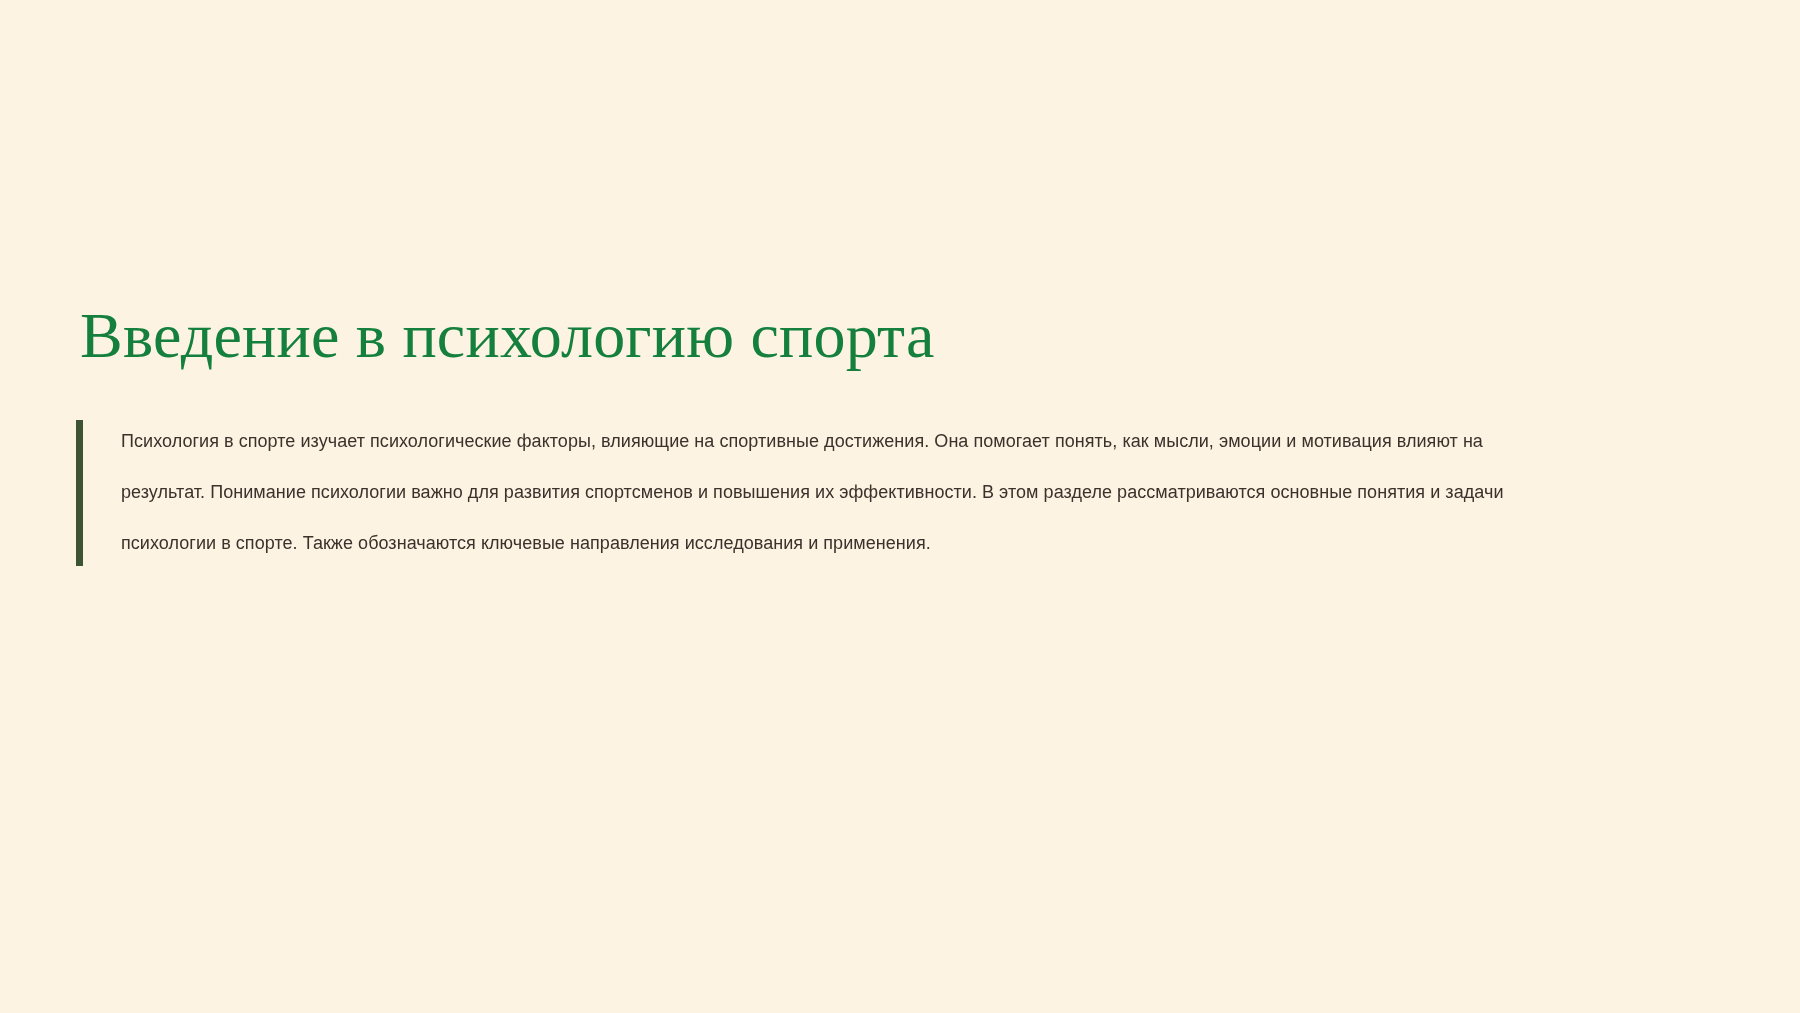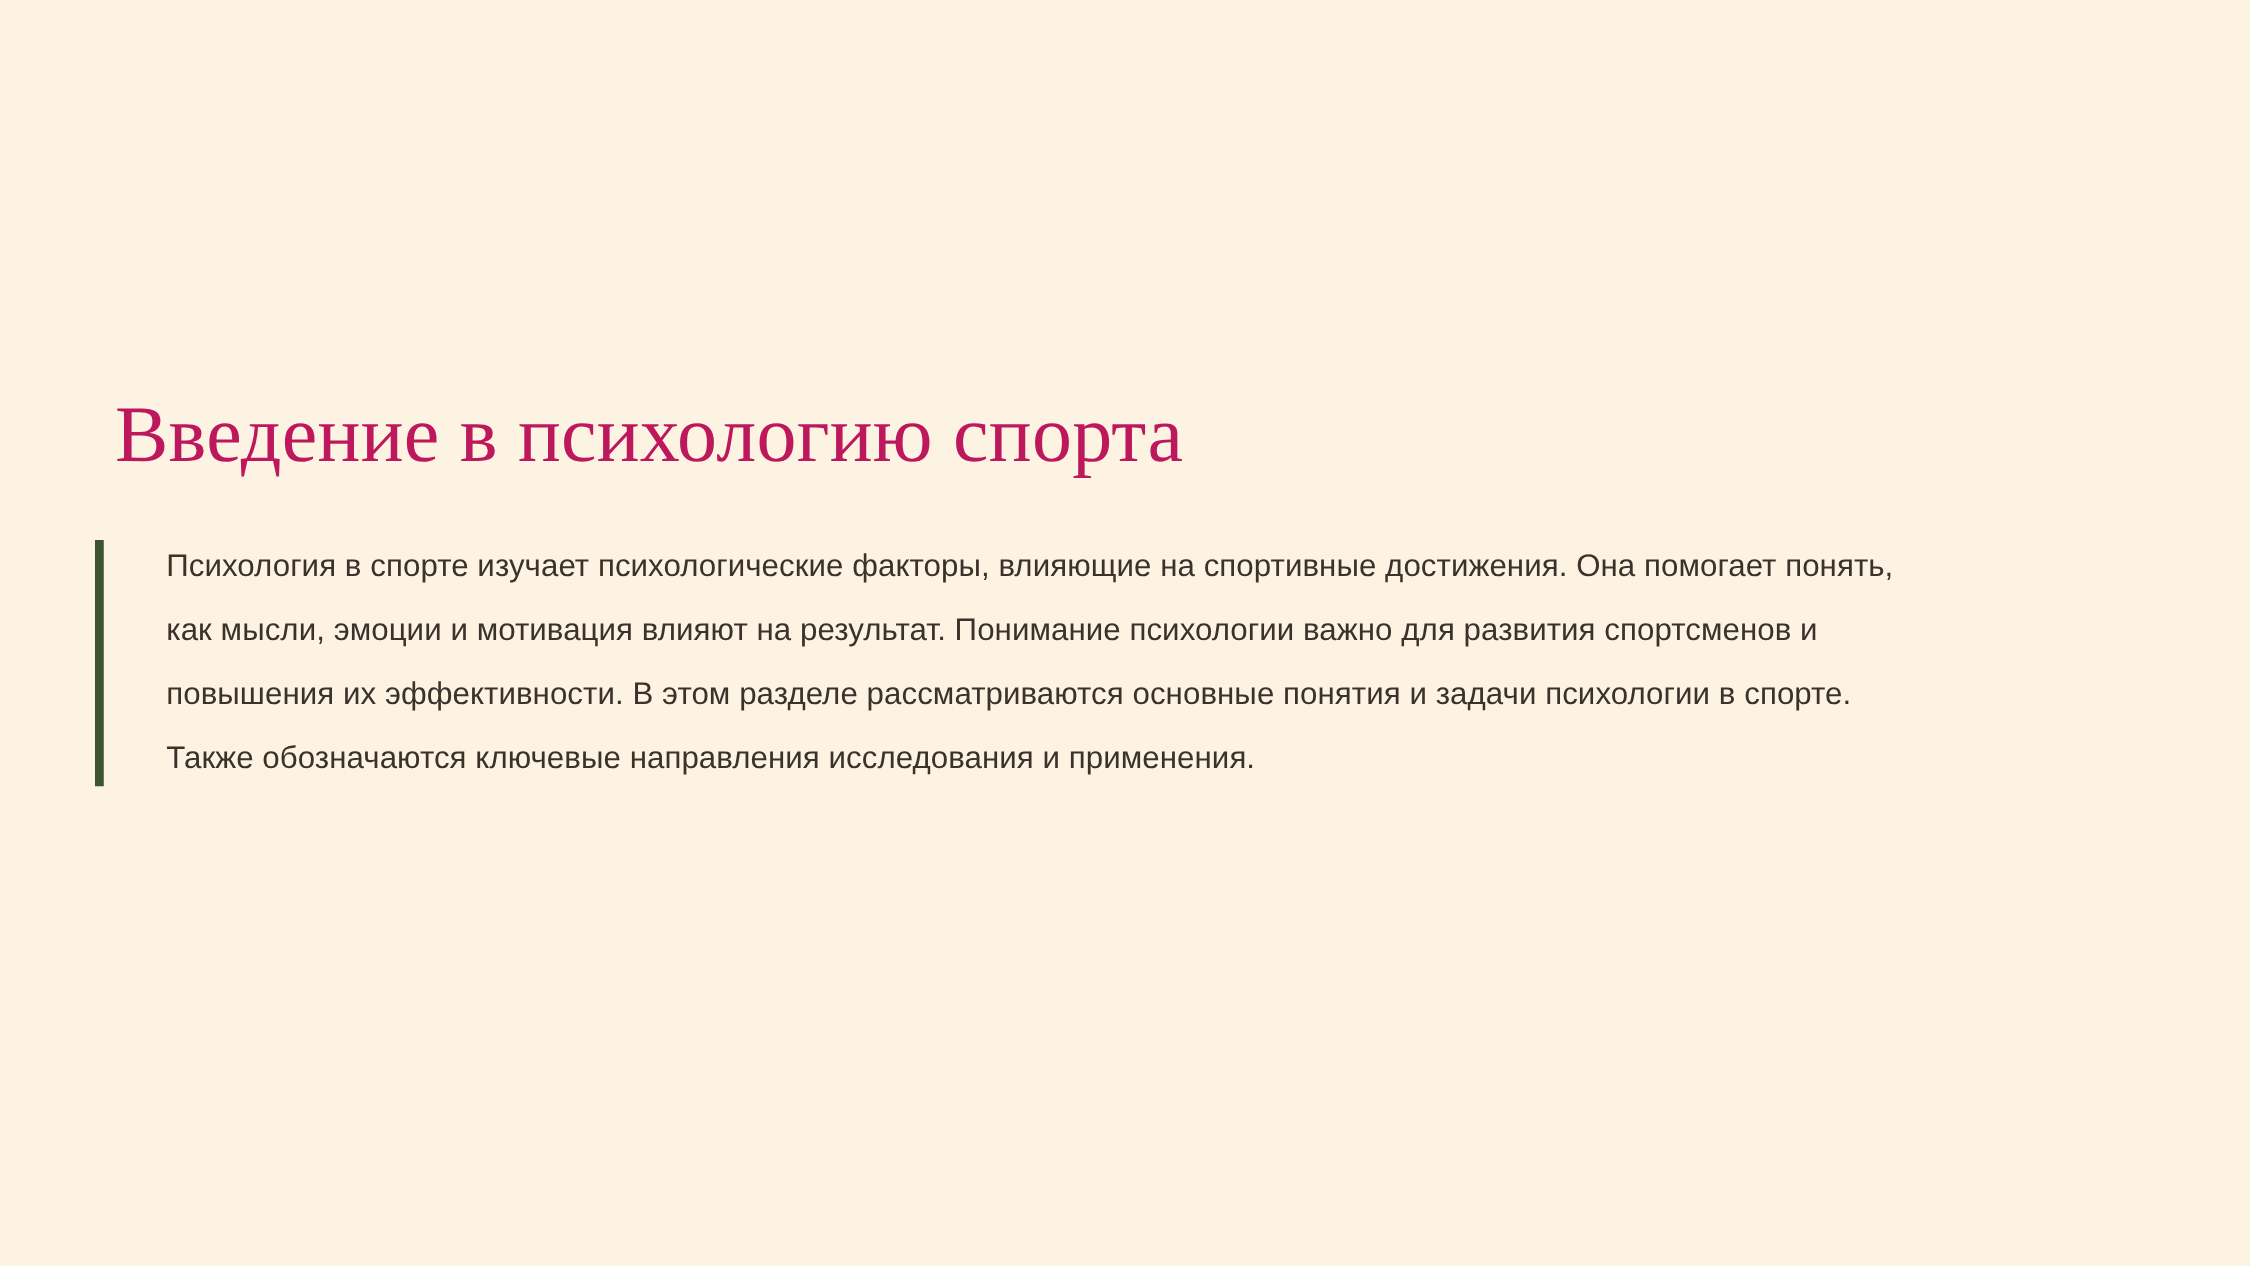--- a/index.html
+++ b/index.html
@@ -26,50 +26,50 @@
   }
 
   .content {
     position: absolute;
     left: 76px;
     top: 296px;
     width: 1600px;
   }
 
   .slide-title {
-    margin: 16px;
+    margin: 4px;
     font-family: "Liberation Serif", "DejaVu Serif", serif;
     font-size: 64px;
     font-weight: 400;
     line-height: 1.12;
     letter-spacing: 0.2px;
-    color: #be185d;
+    color: #15803d;
     white-space: nowrap;
   }
 
   .body-block {
     position: relative;
     margin-top: 44px;
     padding-left: 41px;
     max-width: 1420px;
   }
 
   .accent-bar {
     position: absolute;
     left: 0;
     top: 4px;
     bottom: 3px;
     width: 7px;
     background: #3d5434;
   }
 
   .body-text {
-    margin: 16px;
+    margin: 4px;
     font-family: "Liberation Sans", sans-serif;
-    font-size: 25px;
+    font-size: 18px;
     font-weight: 400;
     line-height: 51px;
     color: #3a322b;
     text-align: left;
     letter-spacing: 0.05px;
   }
 </style>
 </head>
 <body>
 

